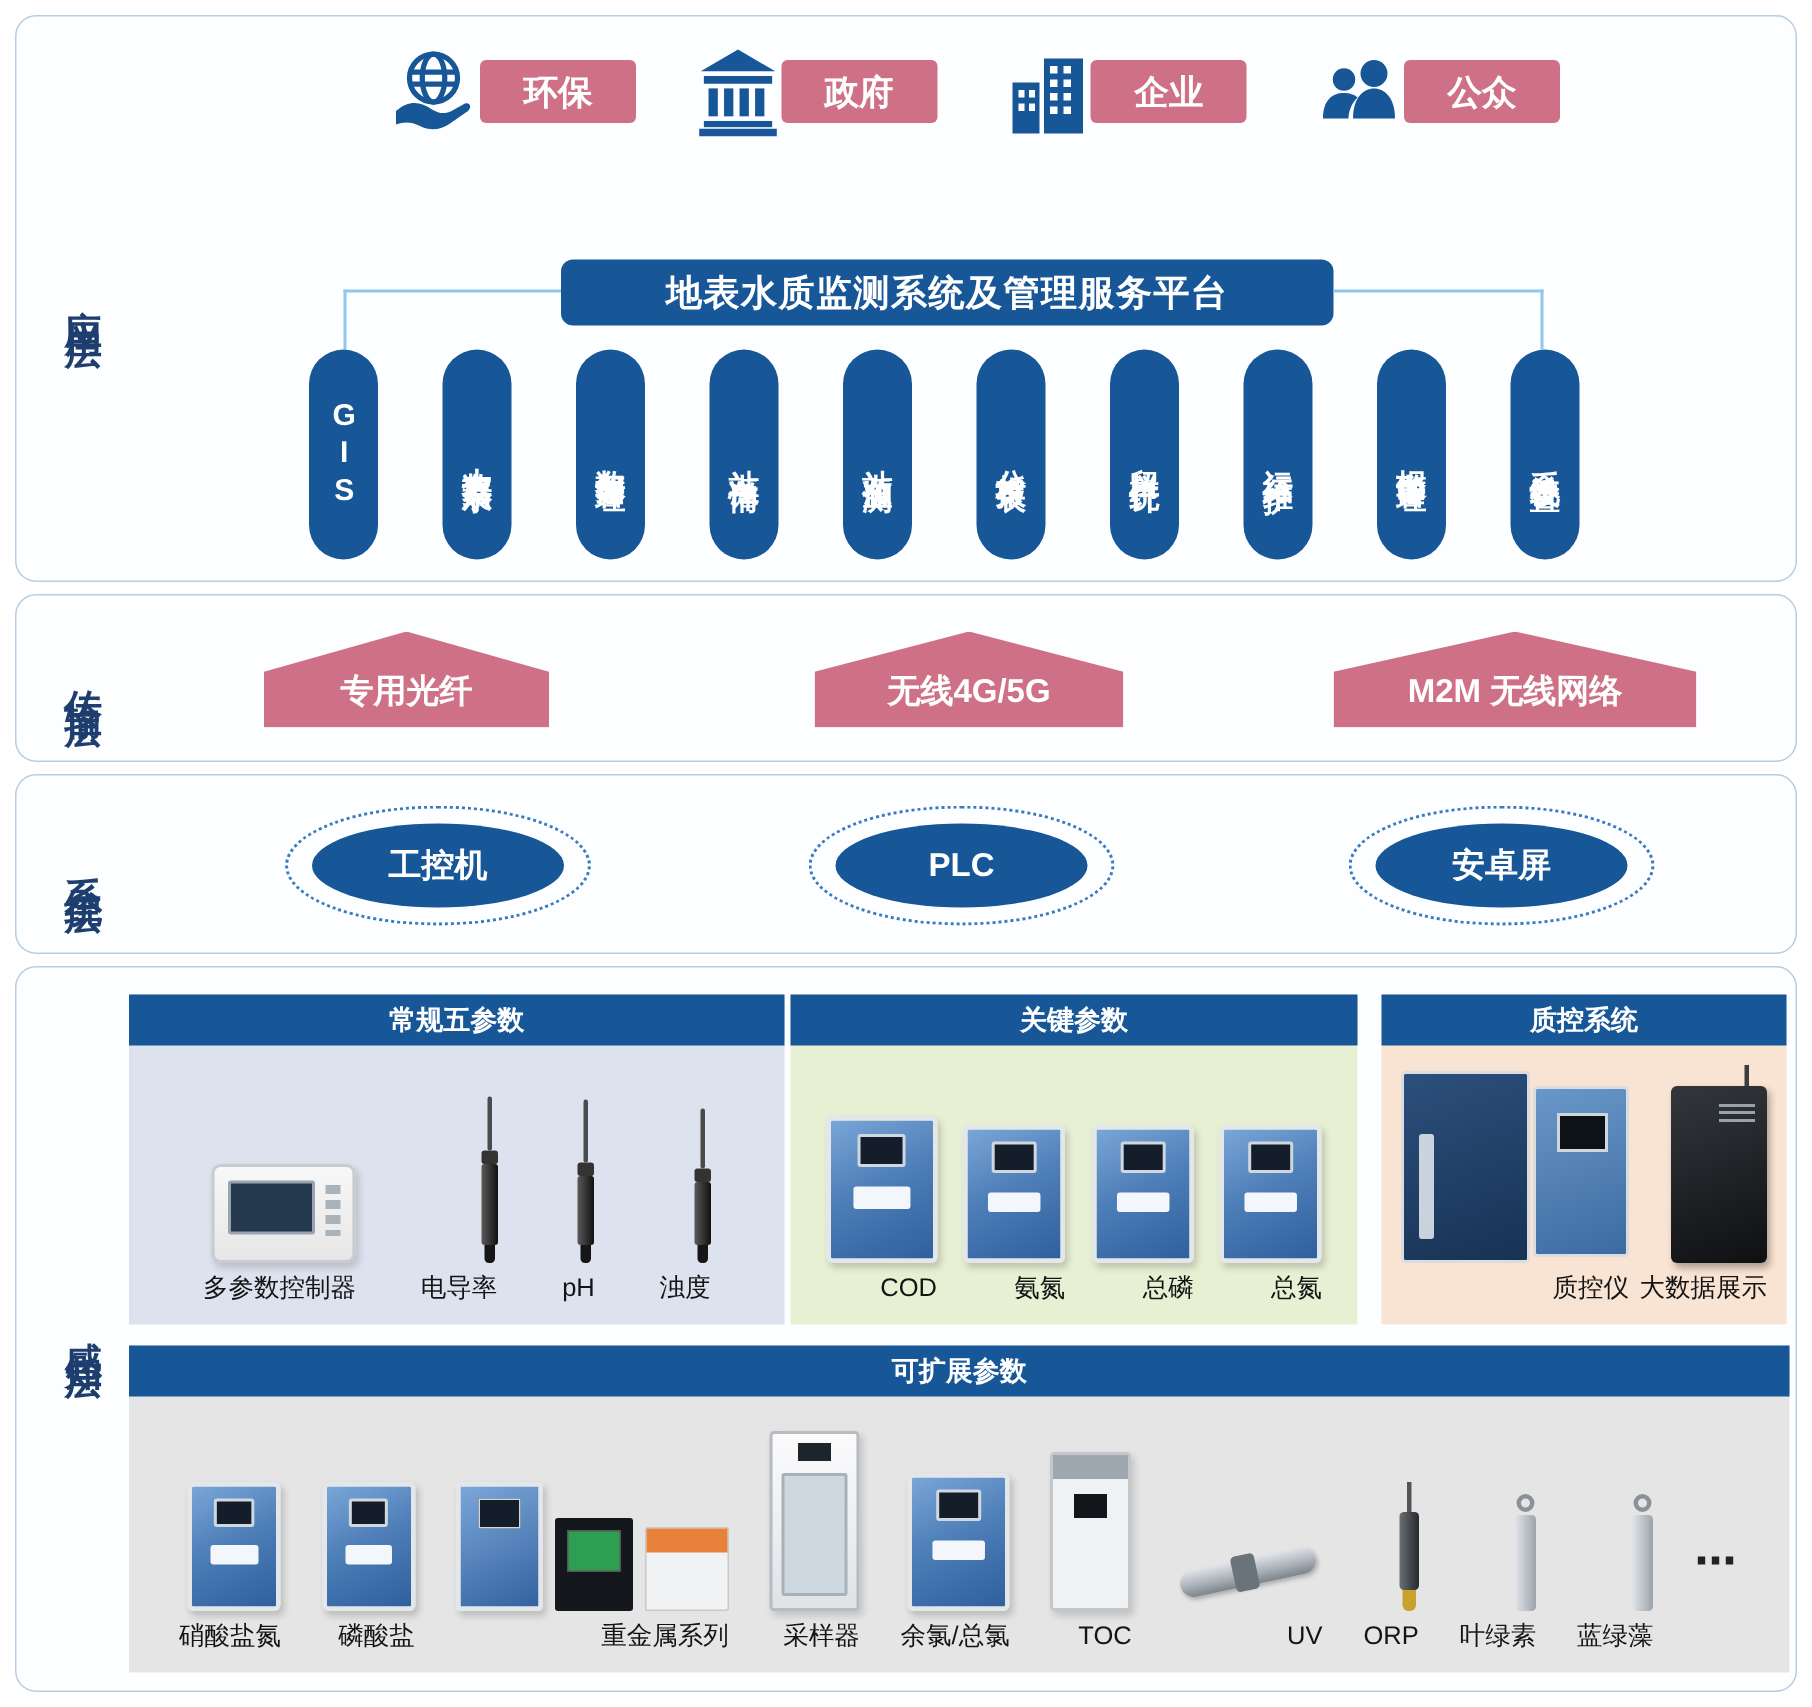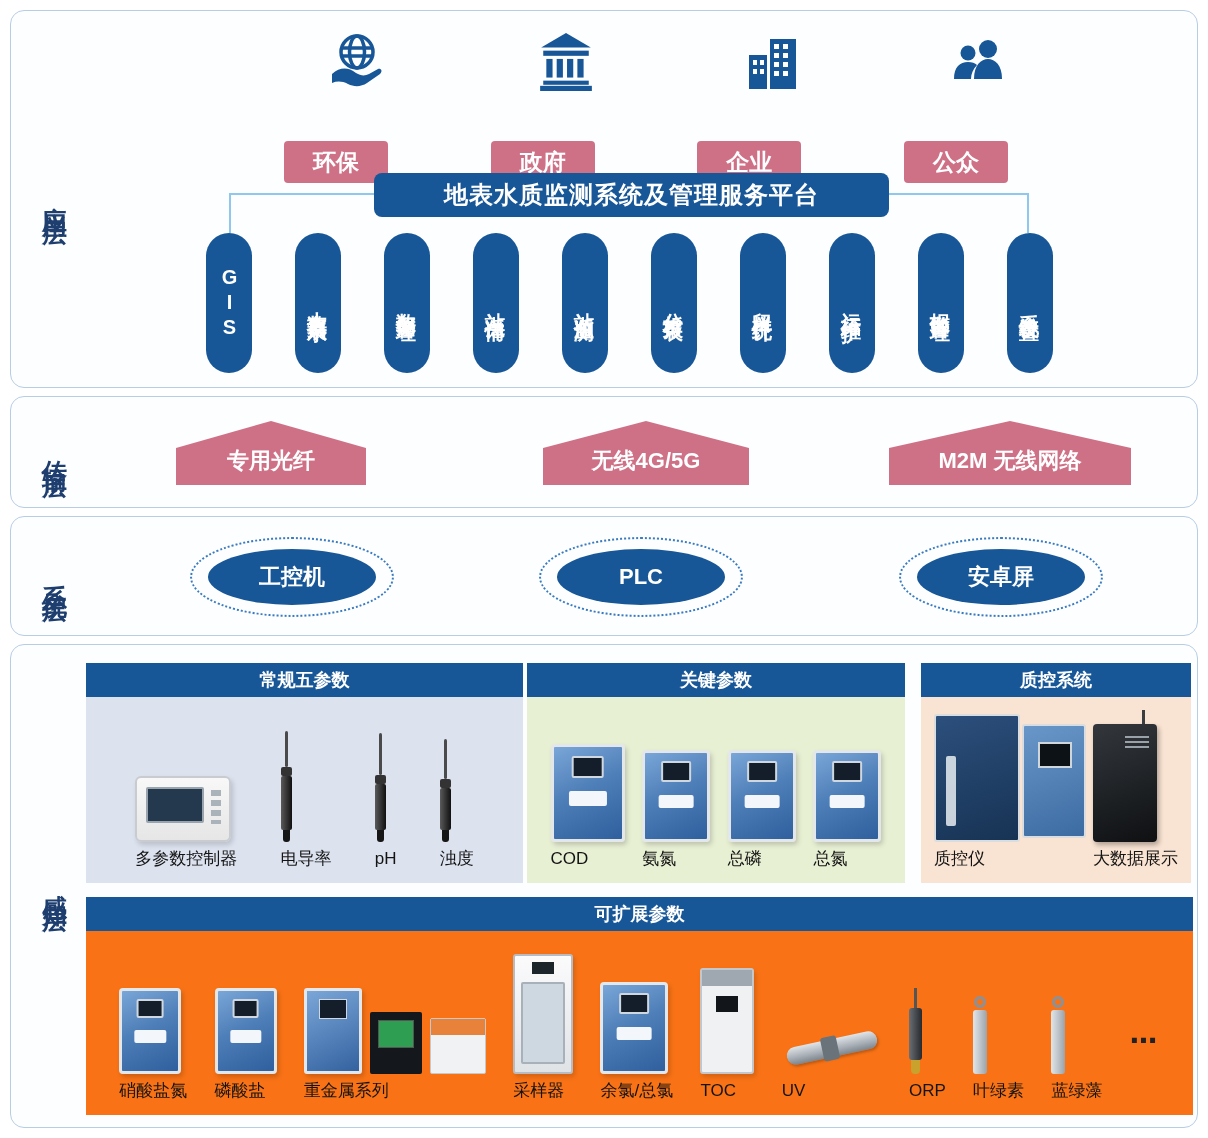--- a/index.html
+++ b/index.html
@@ -13,21 +13,21 @@
   .layer-trans{top:396px;height:112px;}
   .layer-sys{top:516px;height:120px;}
   .layer-sense{top:644px;height:484px;}
 
   .layer-tag{position:absolute;left:28px;top:50%;transform:translateY(-50%);
              writing-mode:vertical-lr;text-orientation:upright;
              font-size:25px;font-weight:700;color:#1d3e6e;letter-spacing:8px;}
 
   
   .stk-row{position:absolute;left:245px;top:14px;width:752px;display:flex;justify-content:space-between;}
-  .stk{width:132px;display:flex;flex-direction:column;align-items:flex-end;gap:44px;}
+  .stk{width:132px;display:flex;flex-direction:row;align-items:center;}
   .stk .icon{height:66px;display:flex;align-items:flex-end;justify-content:center;}
   .stk .tagbox{margin-top:6px;min-width:104px;height:42px;background:#cf7186;border-radius:4px;
                color:#fff;font-size:23px;font-weight:700;display:flex;align-items:center;justify-content:center;
                padding:0 10px;box-sizing:border-box;}
 
   .banner{position:absolute;left:363px;top:162px;width:515px;height:44px;background:#175697;
           border-radius:8px;color:#fff;font-size:24px;font-weight:700;
           display:flex;align-items:center;justify-content:center;letter-spacing:1px;}
 
   .conn{position:absolute;background:#8fc8ec;}
@@ -56,24 +56,24 @@
                color:#fff;font-size:22px;font-weight:700;display:flex;align-items:center;justify-content:center;}
   .ellip-1{left:179px;} .ellip-2{left:528px;} .ellip-3{left:888px;align-items:center;}
 
   
   .panel{position:absolute;box-sizing:border-box;}
   .panel-hd{height:34px;background:#175697;color:#fff;font-size:18px;font-weight:600;
             display:flex;align-items:center;justify-content:center;}
   .panel-1{left:75px;top:18px;width:437px;height:220px;background:#dce2ee;}
   .panel-2{left:516px;top:18px;width:378px;height:220px;background:#e8f0d4;}
   .panel-3{left:910px;top:18px;width:270px;height:220px;background:#f9e3d2;}
-  .panel-4{left:75px;top:252px;width:1107px;height:218px;background:#f97316;}
+  .panel-4{left:75px;top:252px;width:1107px;height:218px;background:#e5e5e5;}
   .drow{position:absolute;left:0;right:0;top:34px;bottom:0;display:flex;
         align-items:flex-end;justify-content:space-evenly;padding:0 6px 14px;}
-  .dev{display:flex;flex-direction:column;align-items:flex-start;gap:8px;}
+  .dev{display:flex;flex-direction:column;align-items:flex-end;gap:8px;}
   .dlabel{font-size:17px;color:#141414;line-height:1.1;white-space:nowrap;}
 
   
   .d-cab{position:relative;border:3px solid #e3e7ea;border-radius:4px;box-sizing:border-box;
          background:linear-gradient(155deg,#7aa6d8 0%,#4f7fb8 45%,#2f5f9d 100%);
          box-shadow:2px 3px 5px rgba(0,0,0,.18);}
   .d-cab .scr{position:absolute;top:9%;left:50%;transform:translateX(-50%);
               width:48%;height:24%;background:#141e2a;border:2px solid #cfd8e0;border-radius:2px;box-sizing:border-box;}
   .d-cab .tag{position:absolute;top:48%;left:50%;transform:translateX(-50%);
               width:56%;height:16%;background:#f3f7fb;border-radius:2px;}

